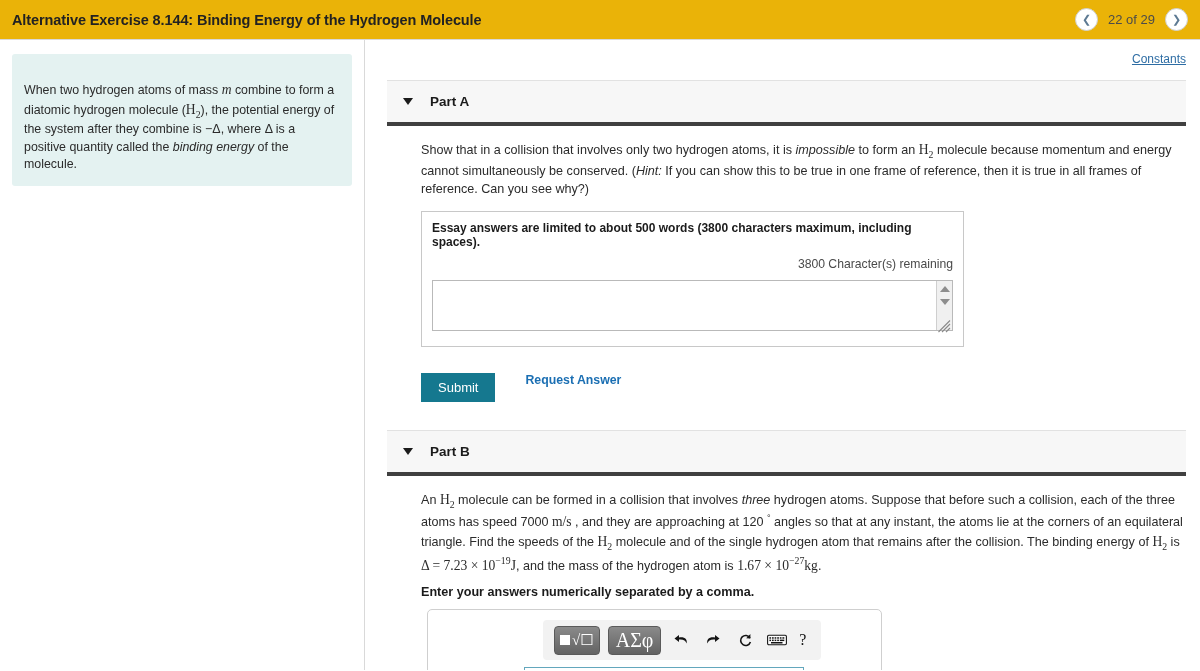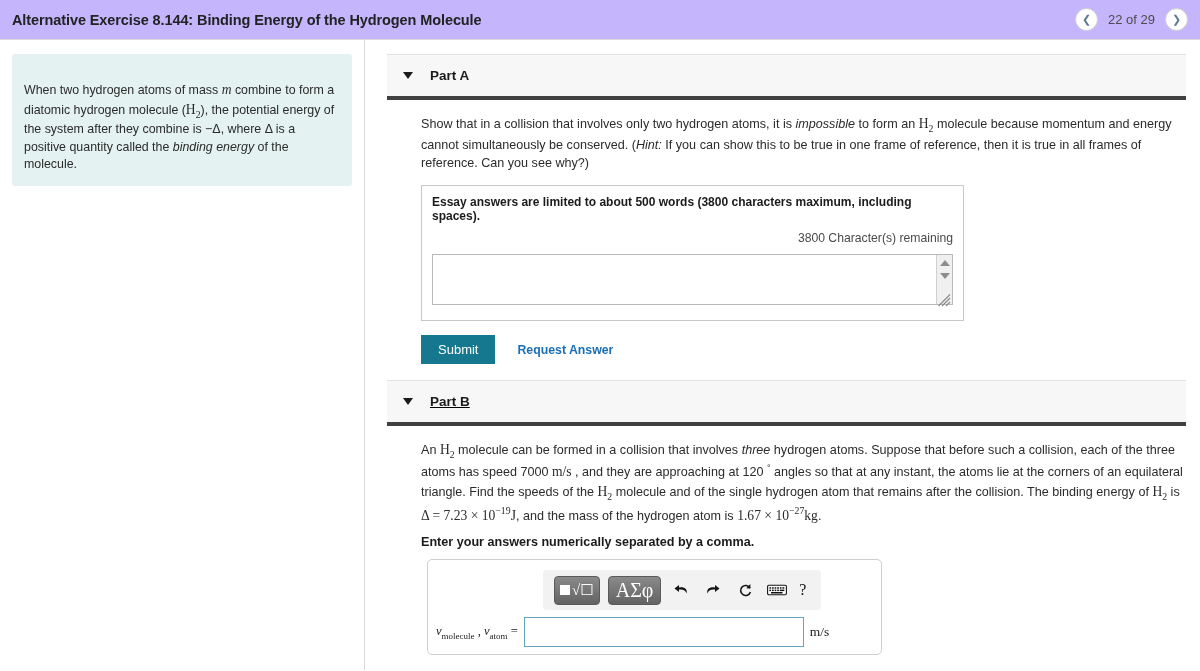--- a/index.html
+++ b/index.html
@@ -3,21 +3,21 @@
 <meta charset="utf-8">
 <style>
   * { box-sizing: border-box; }
   html, body {
     margin: 0; padding: 0;
     width: 1200px; height: 671px;
     background: #ffffff;
     font-family: "Liberation Sans", sans-serif;
     overflow: hidden;
   }
-  .page { position: relative; width: 1200px; height: 565px; background:#c4b5fd; }
+  .page { position: relative; width: 1200px; height: 565px; background:#eab308; }
 
   
   .header {
     position: relative;
     height: 40px;
     border-bottom: 1px solid #d9d9d9;
     display: flex; align-items: center;
     padding: 0 10px 0 12px;
   }
   .header-title {
@@ -128,21 +128,21 @@
     width: 0; height: 0; margin-top: 7px;
     border-left: 5px solid transparent; border-right: 5px solid transparent;
     border-top: 6px solid #8d8d8d;
   }
   .ta-grip {
     position: absolute; right: 2px; bottom: 2px; width: 13px; height: 13px;
     cursor: nwse-resize;
   }
 
   
-  .submit-row { margin-top: 14px; display: flex; align-items: center; gap: 22px; }
+  .submit-row { margin-top: 26px; display: flex; align-items: flex-start; gap: 30px; }
   .submit-btn {
     background: #15788f; color: #fff; border: none;
     font-family: "Liberation Sans", sans-serif;
     font-size: 13px; padding: 7px 17px; cursor: pointer;
   }
   .request-link {
     font-size: 12.3px; color: #1b6fb3; 
     font-weight: bold; cursor: pointer;
   }
 
@@ -220,20 +220,23 @@
   <div class="body-wrap">
 
     <div class="sidebar">
       <div class="problem-card">
         <span>When two hydrogen atoms of mass </span><span class="mathv">m</span><span> combine to form a diatomic hydrogen molecule (</span><span class="mathu"><span>H</span><sub>2</sub></span><span>), the potential energy of the system after they combine is −Δ, where Δ is a positive quantity called the </span><i>binding energy</i><span> of the molecule.</span>
       </div>
     </div>
 
     <div class="main">
 
+      <div class="constants-row">
+        <span class="constants-link">Constants</span>
+      </div>
 
       <div class="part-header">
         <div class="caret"></div>
         <div class="part-label">Part A</div>
       </div>
 
       <div class="part-body">
         <div class="qtext"><span>Show that in a collision that involves only two hydrogen atoms, it is </span><i>impossible</i><span> to form an </span><span class="mathu"><span>H</span><sub>2</sub></span><span> molecule because momentum and energy cannot simultaneously be conserved. (</span><i>Hint:</i><span> If you can show this to be true in one frame of reference, then it is true in all frames of reference. Can you see why?)</span></div>
 
         <div class="essay-box">
@@ -250,21 +253,21 @@
             </svg>
           </div>
         </div>
 
         <div class="submit-row">
           <button class="submit-btn">Submit</button>
           <span class="request-link">Request Answer</span>
         </div>
       </div>
 
-      <div class="part-header" style="margin-top:16px;text-decoration:underline;">
+      <div class="part-header" style="margin-top:28px;">
         <div class="caret"></div>
         <div class="part-label">Part B</div>
       </div>
 
       <div class="part-body">
         <div class="qtext"><span>An </span><span class="mathu"><span>H</span><sub>2</sub></span><span> molecule can be formed in a collision that involves </span><i>three</i><span> hydrogen atoms. Suppose that before such a collision, each of the three atoms has speed 7000 </span><span class="mathu">m/s</span><span> , and they are approaching at 120 </span><sup>°</sup><span> angles so that at any instant, the atoms lie at the corners of an equilateral triangle. Find the speeds of the </span><span class="mathu"><span>H</span><sub>2</sub></span><span> molecule and of the single hydrogen atom that remains after the collision. The binding energy of </span><span class="mathu"><span>H</span><sub>2</sub></span><span> is </span><br><span class="mathu"><span>Δ = 7.23 × 10</span><sup>−19</sup><span>J</span></span><span>, and the mass of the hydrogen atom is </span><span class="mathu"><span>1.67 × 10</span><sup>−27</sup><span>kg</span></span><span>.</span></div>
 
         <div class="bold-instr">Enter your answers numerically separated by a comma.</div>
 
         <div class="answer-panel">

